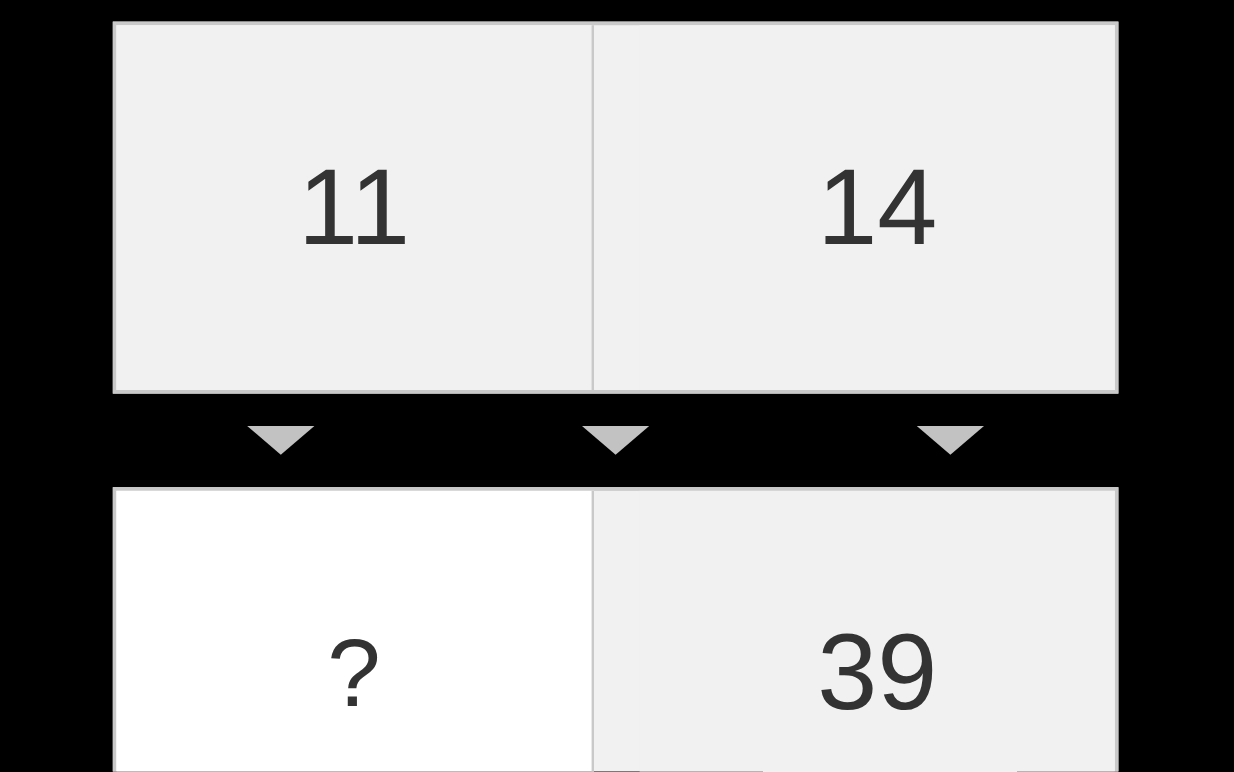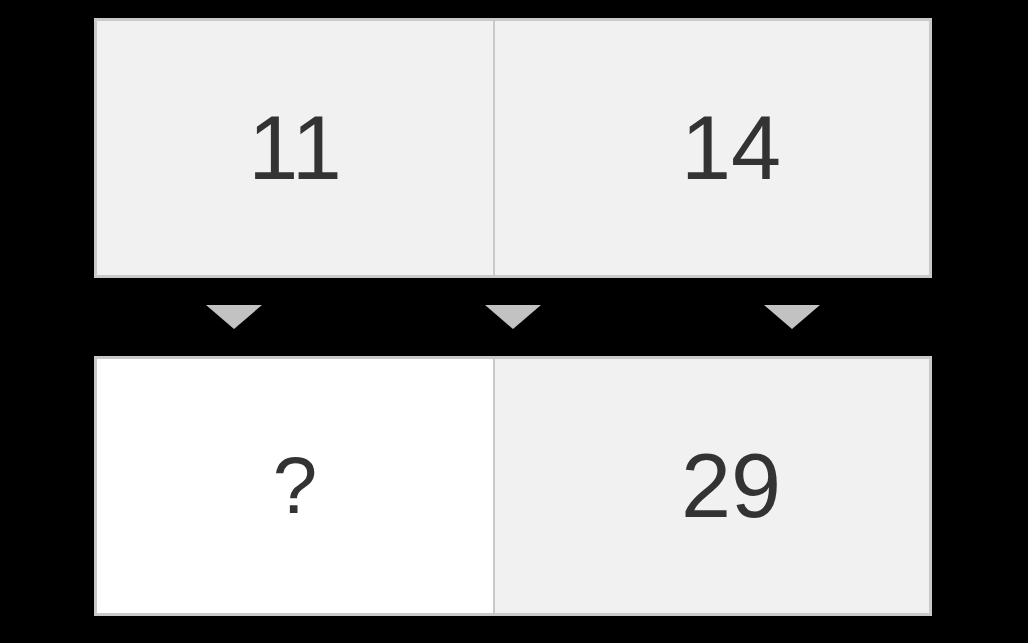--- a/index.html
+++ b/index.html
@@ -20,21 +20,21 @@
       top: 18px;
       width: 838px;
     }
     .row {
       display: flex;
       border: 3px solid #c9c9c9;
       background: #f1f1f1;
     }
     .cell {
       flex: 1;
-      height: 254px;
+      height: 304px;
       display: flex;
       align-items: center;
       justify-content: center;
       font-size: 90px;
       font-weight: 350;
       color: #333;
       background: #f1f1f1;
       border-right: 2px solid #c9c9c9;
     }
     .cell:last-child {
@@ -90,17 +90,17 @@
     <div class="arrow-slot">
       <div class="arrow"></div>
     </div>
   </div>
 
   <div class="row">
     <div class="cell highlight">
       <span class="qmark">?</span>
     </div>
     <div class="cell">
-      <span>29</span>
+      <span>39</span>
     </div>
   </div>
 
 </div>
 
 </body></html>

